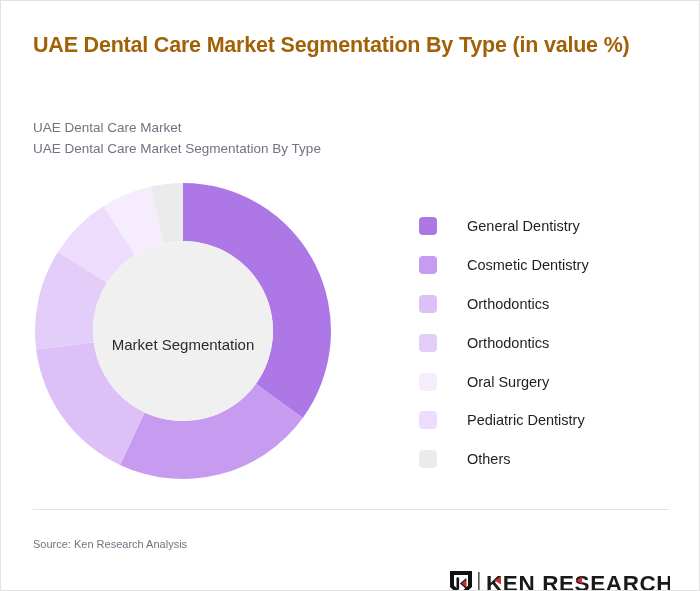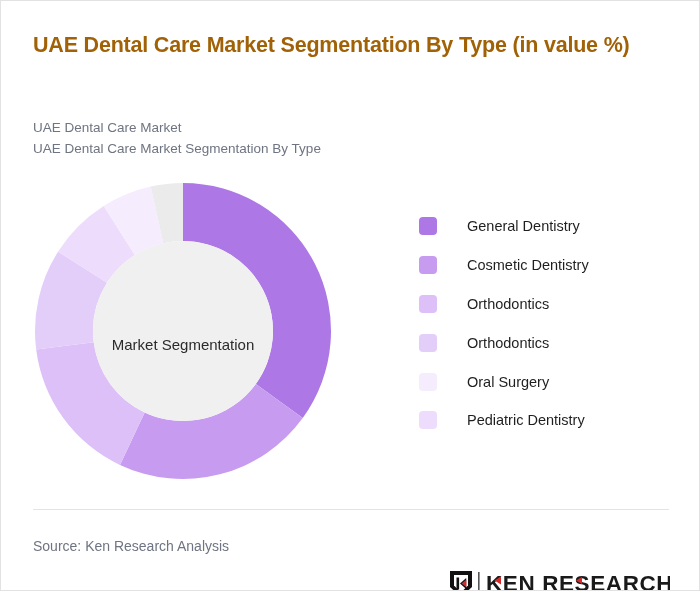--- a/index.html
+++ b/index.html
@@ -101,21 +101,21 @@
     left: 32px;
     top: 508px;
     width: 636px;
     height: 1px;
     background: #e4e4e4;
   }
   .source {
     position: absolute;
     left: 32px;
     top: 537px;
-    font-size: 14px;
+    font-size: 11px;
     color: #6e7481;
   }
   .logo {
     position: absolute;
     left: 447px;
     top: 524px;
     display: flex;
     align-items: center;
     height: 34px;
     margin-top: 41px;
@@ -171,20 +171,24 @@
             <span class="legend-label">Orthodontics</span>
           </div>
           <div class="legend-item">
             <span class="swatch" style="background: rgb(245, 236, 253);"></span>
             <span class="legend-label">Oral Surgery</span>
           </div>
           <div class="legend-item">
             <span class="swatch" style="background: rgb(237, 220, 251);"></span>
             <span class="legend-label">Pediatric Dentistry</span>
           </div>
+          <div class="legend-item">
+            <span class="swatch" style="background: rgb(235, 235, 235);"></span>
+            <span class="legend-label">Others</span>
+          </div>
         </div>
     </div>
 
   </div>
 
   <div class="divider"></div>
 
   <div class="source">Source: Ken Research Analysis</div>
 
   <div class="logo">

